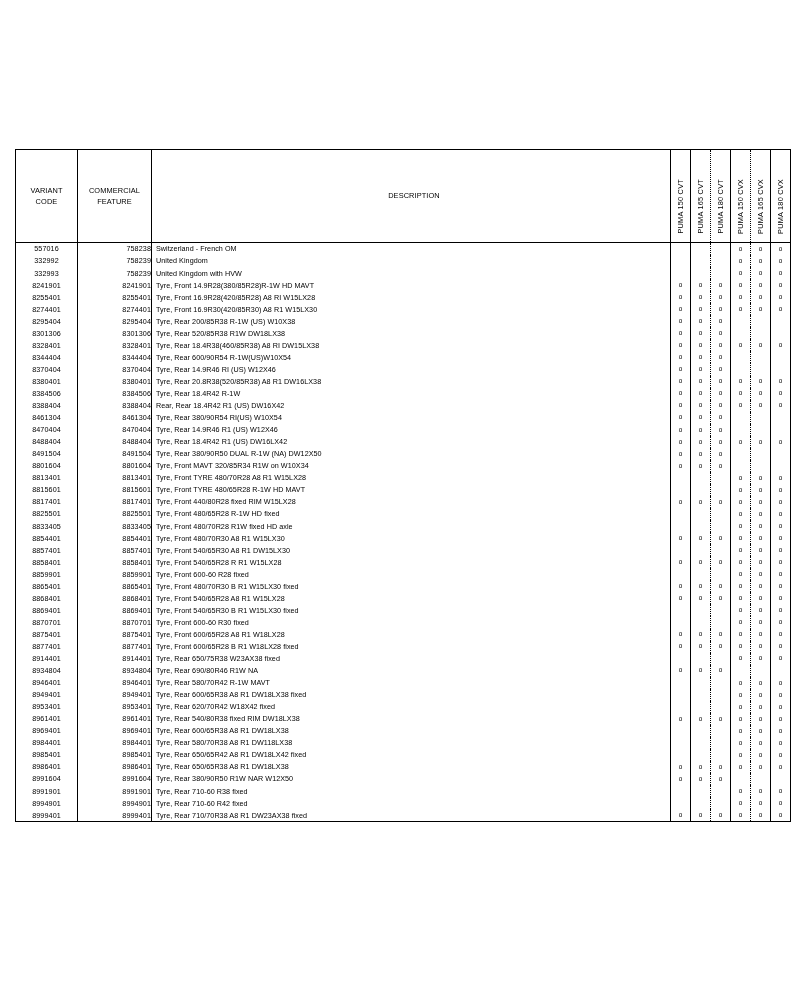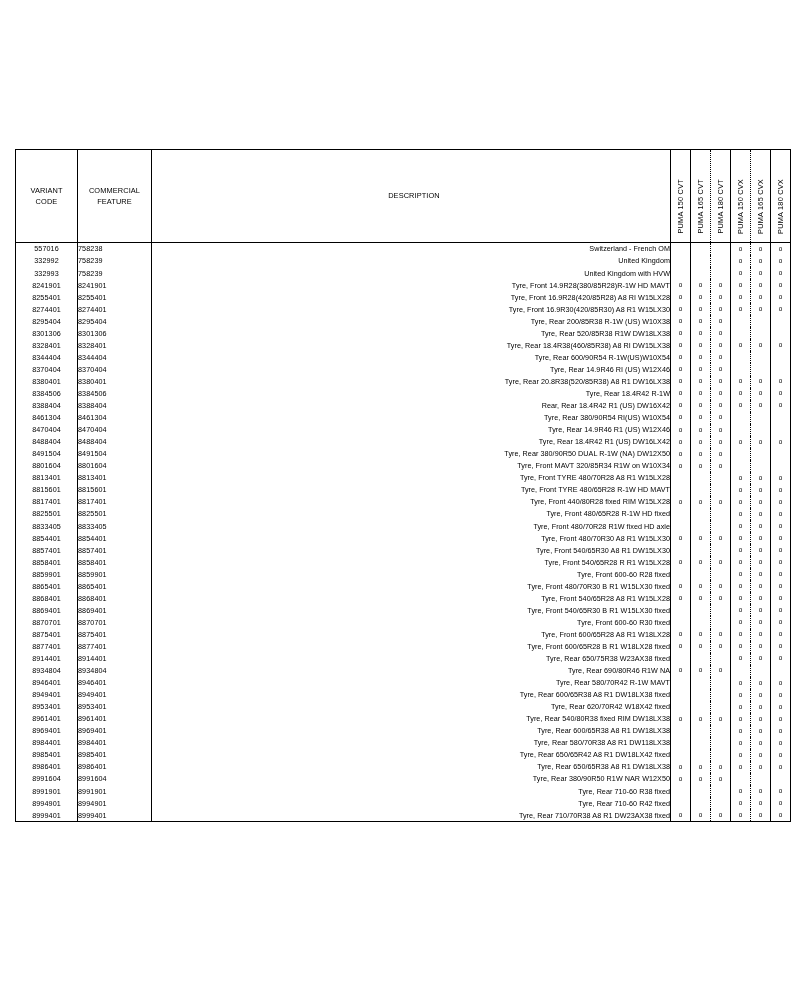--- a/index.html
+++ b/index.html
@@ -93,25 +93,25 @@
     white-space: nowrap;
     overflow: hidden;
   }
   tbody td:last-child { border-right: none; }
 
   td.variant {
     text-align: center;
     letter-spacing: 0.1px;
   }
   td.feature {
+    text-align: right;
+    letter-spacing: 0.1px;
+  }
+  td.desc {
     text-align: left;
-    letter-spacing: 0.1px;
-  }
-  td.desc {
-    text-align: right;
     padding-left: 4px;
     letter-spacing: 0.05px;
   }
   td.mark {
     text-align: center;
     font-size: 6.4px;
   }
 
   
   tbody td.mark.sep-dot, thead th.sep-dot { border-right-style: dotted; border-right-width: 1px; }

